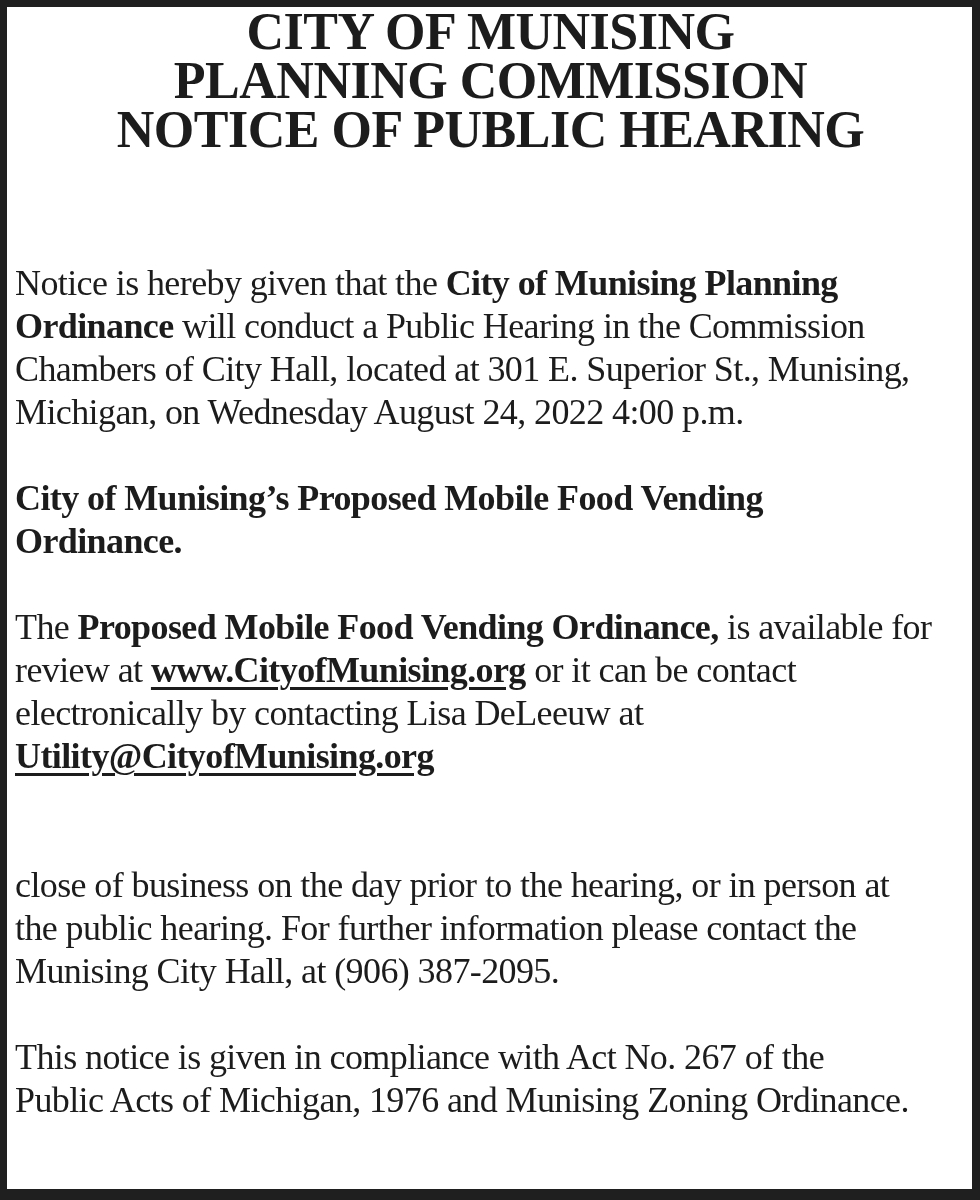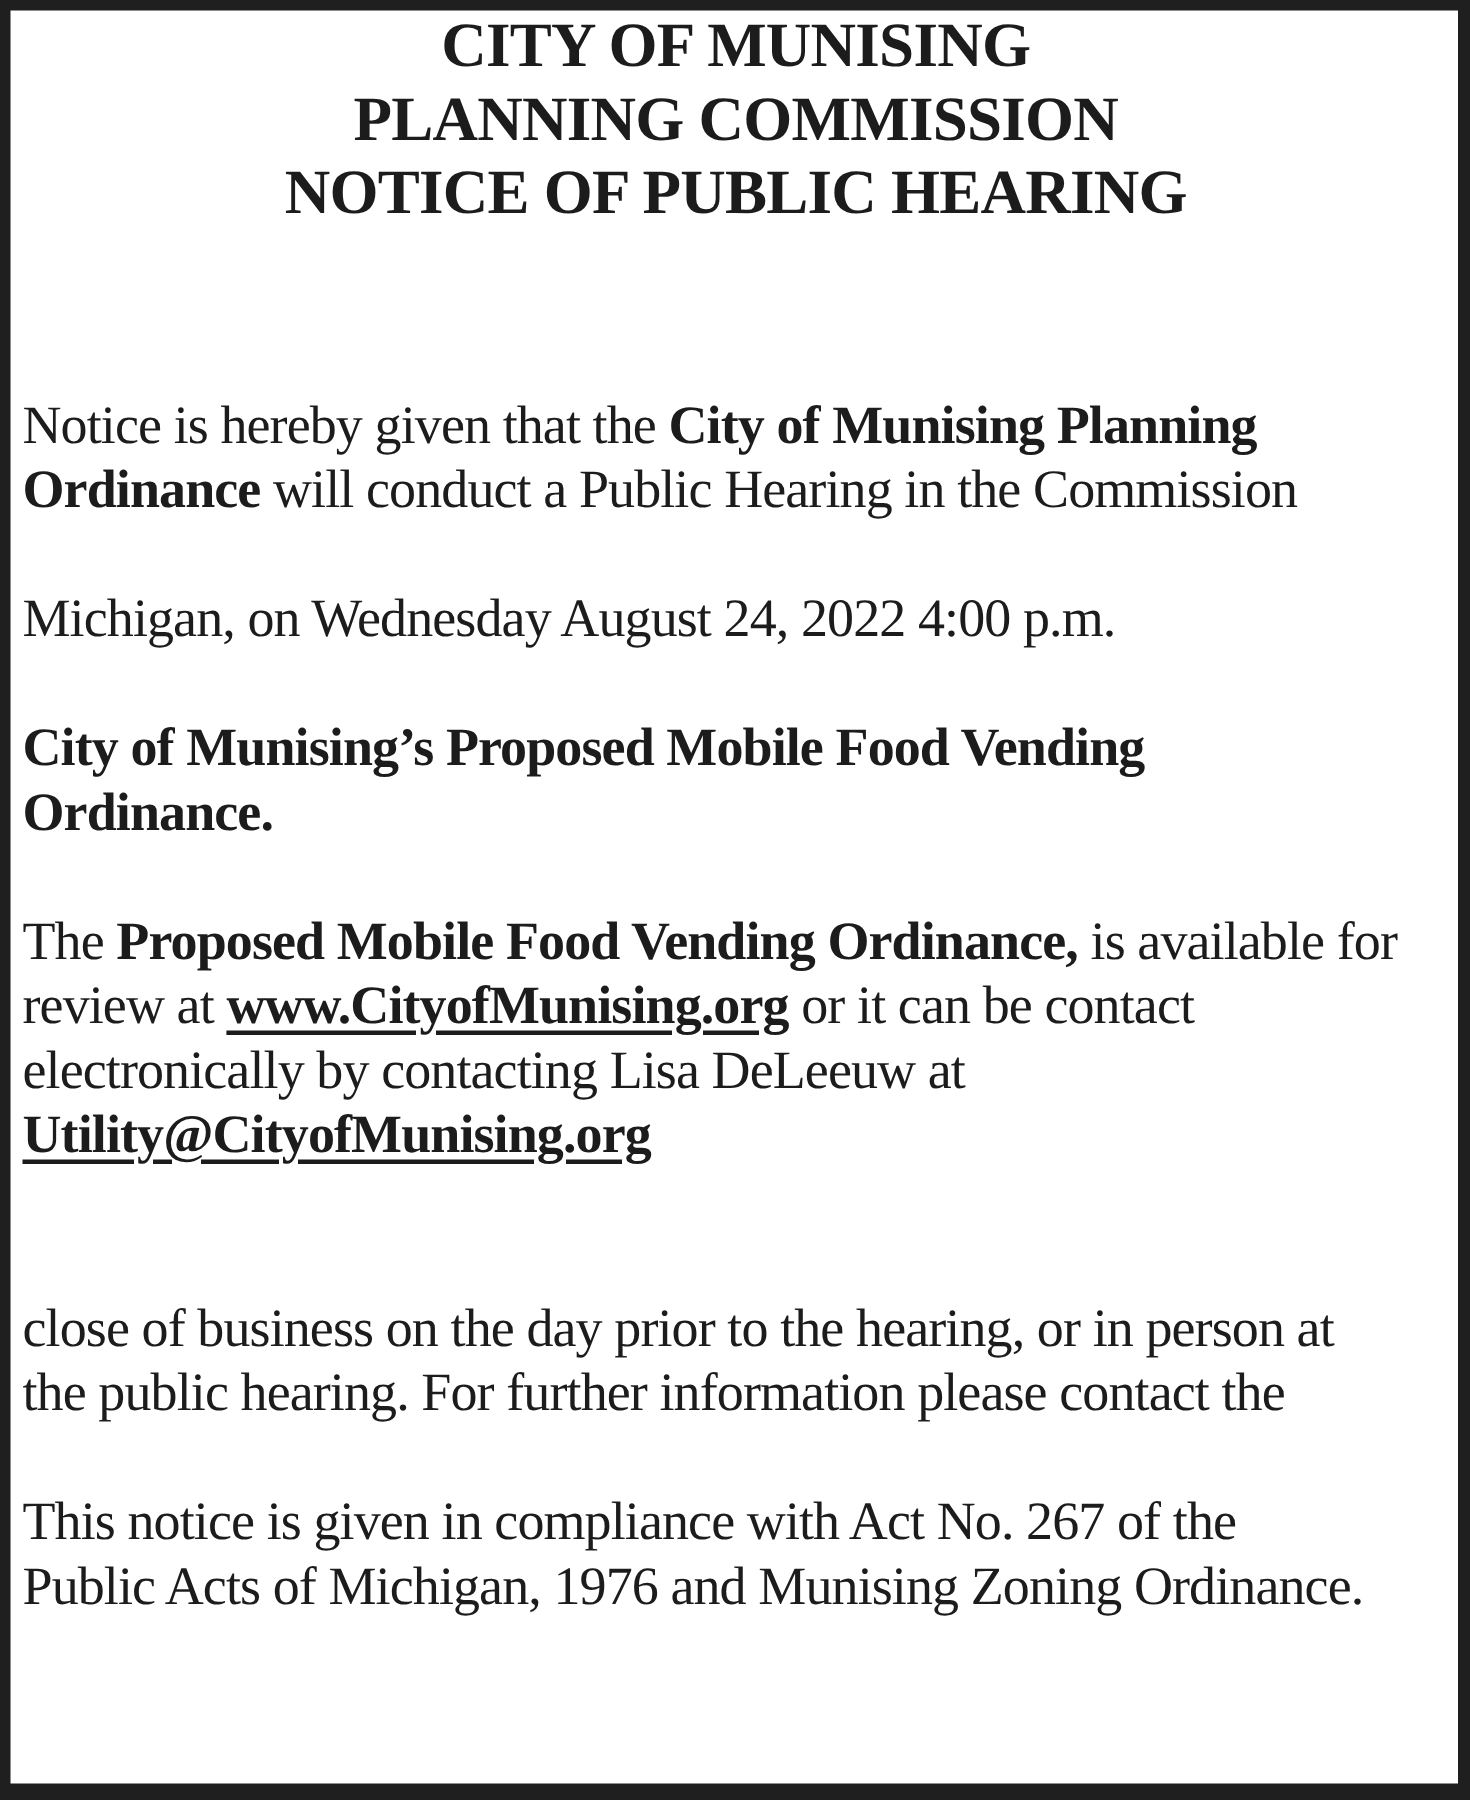--- a/index.html
+++ b/index.html
@@ -18,21 +18,21 @@
     border-width: 7px 8px 11px 7px;
     padding: 0 6px 0 8px;
     overflow: hidden;
     font-family: "Liberation Serif", "DejaVu Serif", serif;
     color: var(--text, #1c1c1c);
   }
   .title {
     margin: 0;
     text-align: center;
     font-weight: bold;
-    font-size: 42px;
+    font-size: 52px;
     line-height: 49px;
     letter-spacing: -0.5px;
   }
   .para {
     margin: 43px 0 0 0;
     font-size: 36px;
     line-height: 43px;
     letter-spacing: -0.6px;
   }
   .para.first {
@@ -54,23 +54,23 @@
 </head>
 <body>
 
 <div class="page">
   <div class="title">
     <div>CITY OF MUNISING</div>
     <div>PLANNING COMMISSION</div>
     <div>NOTICE OF PUBLIC HEARING</div>
   </div>
 
-  <div class="para first"><span>Notice is hereby given that the </span><span class="bold">City of Munising Planning</span><br><span class="bold">Ordinance</span><span> will conduct a Public Hearing in the Commission</span><br><br><span>Michigan, on Wednesday August 24, 2022 4:00 p.m.</span></div>
+  <div class="para first"><span>Notice is hereby given that the </span><span class="bold">City of Munising Planning</span><br><span class="bold">Ordinance</span><span> will conduct a Public Hearing in the Commission</span><br><span>Chambers of City Hall, located at 301 E. Superior St., Munising,</span><br><span>Michigan, on Wednesday August 24, 2022 4:00 p.m.</span></div>
 
 
   <div class="para"><span class="bold">City of Munising’s Proposed Mobile Food Vending</span><br><span class="bold">Ordinance.</span></div>
 
   <div class="para"><span>The </span><span class="bold">Proposed Mobile Food Vending Ordinance,</span><span> is available for</span><br><span>review at </span><a class="bold underline doc-link">www.CityofMunising.org</a><span> or it can be contact</span><br><span>electronically by contacting Lisa DeLeeuw at</span><br><a class="bold underline doc-link">Utility@CityofMunising.org</a></div>
 
-  <div class="para"><br><span>close of business on the day prior to the hearing, or in person at</span><br><span>the public hearing. For further information please contact the</span><br></div>
+  <div class="para"><br><span>close of business on the day prior to the hearing, or in person at</span><br><span>the public hearing. For further information please contact the</span><br><span>Munising City Hall, at (906) 387-2095.</span></div>
 
   <div class="para"><span>This notice is given in compliance with Act No. 267 of the</span><br><span>Public Acts of Michigan, 1976 and Munising Zoning Ordinance.</span></div>
 </div>
 
 </body></html>

